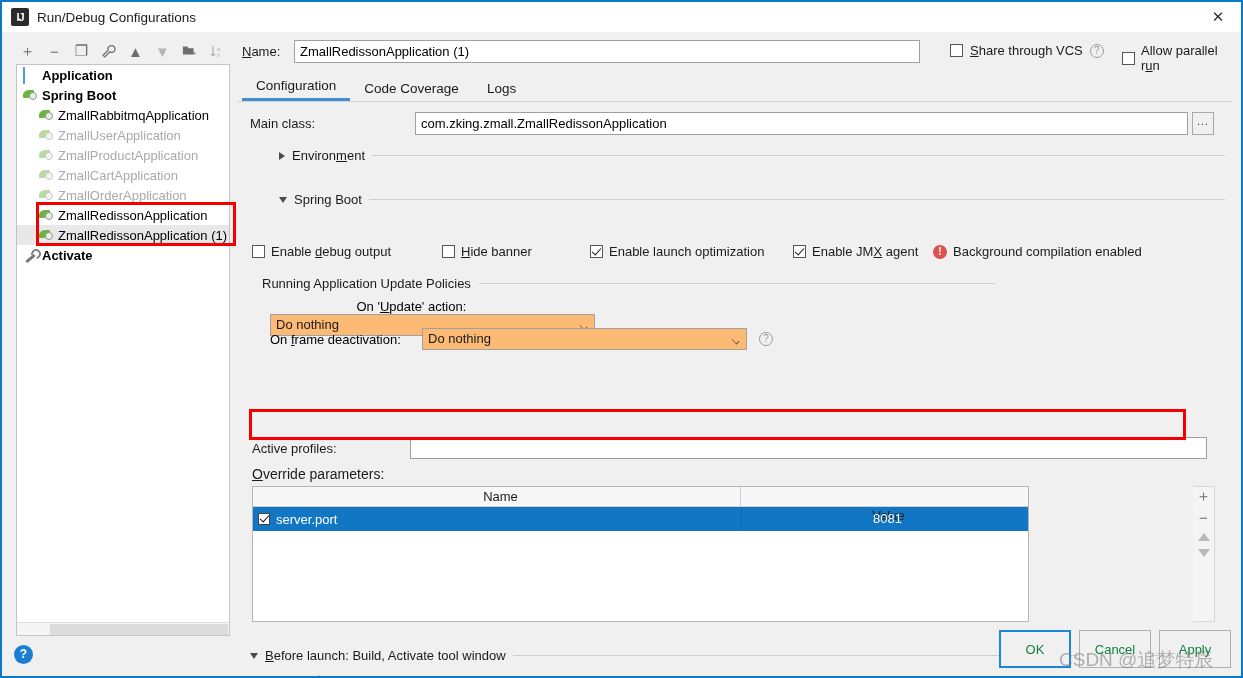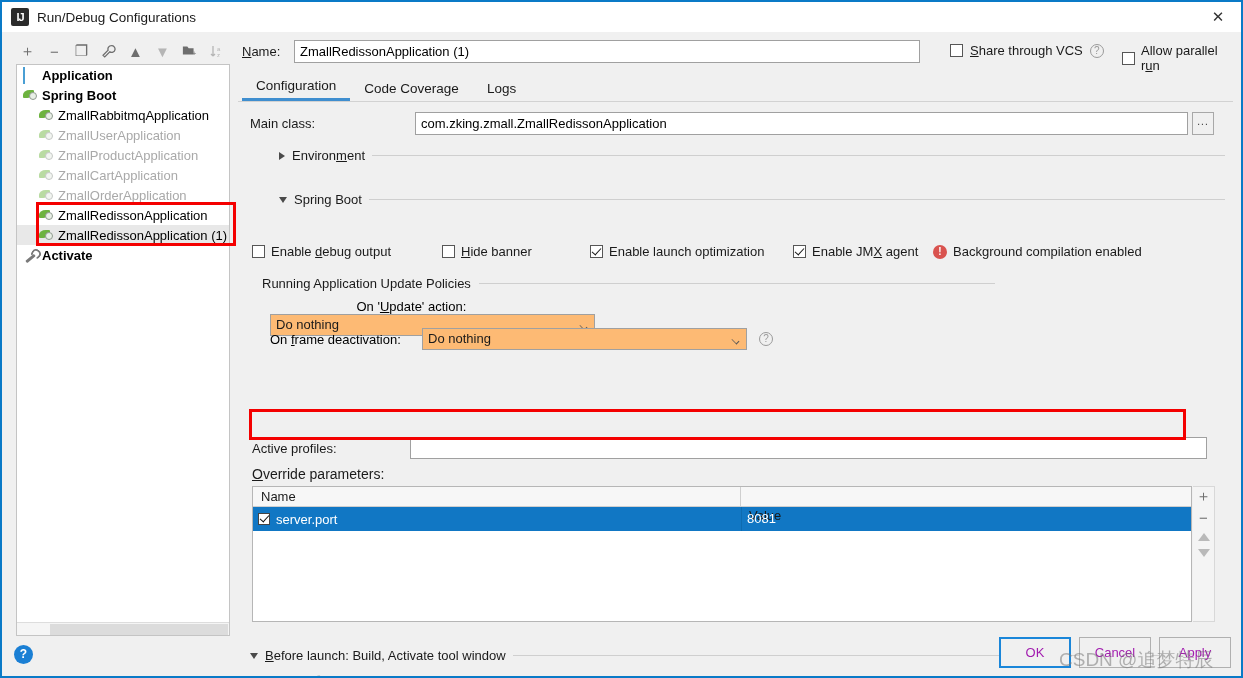--- a/index.html
+++ b/index.html
@@ -187,22 +187,22 @@
   }
 
   #profiles-row { position: absolute; left: 10px; top: 335px; display: flex; align-items: center; }
   #profiles-label { width: 158px; font-size: 13px; }
   #profiles-input { width: 797px; height: 22px; border: 1px solid #a0a0a0; background: #fff; }
 
   #override-label { position: absolute; left: 10px; top: 364px; font-size: 14px; }
 
   
   #table-wrap {
-    position: absolute; left: 10px; top: 384px; width: 940px; height: 136px;
-    border: 1px solid #b6b6b6; background: #fff; overflow: hidden;
+    position: absolute; left: 10px; top: 384px; width: 777px; height: 136px;
+    border: 1px solid #b6b6b6; background: #fff; overflow: hidden; text-align: center;
   }
   #thead { display: flex; height: 20px; background: #f7f7f7; border-bottom: 1px solid #cfcfcf; }
   .th { font-size: 13px; color: #1a1a1a; padding-left: 8px; line-height: 19px; }
   .th.name { width: 488px; border-right: 1px solid #cfcfcf; }
   .th.value { flex: 1; margin-top: 19px; }
   .trow { display: flex; height: 24px; align-items: center; }
   .trow.sel { background: #1177c4; color: #fff; }
   .cell-name { width: 488px; display: flex; align-items: center; gap: 6px; padding-left: 5px; font-size: 13px; }
   .cell-value { flex: 1; font-size: 13px; padding-left: 5px; border-left: 1px solid #0d6bb0; height: 100%; line-height: 24px; }
   .cb-white { width: 12px; height: 12px; background: #fff; border: 1px solid #444; position: relative; flex: 0 0 12px; }
@@ -227,21 +227,21 @@
   .bl-btn.dim { color: #c0c0c0; }
 
   
   #help-icon {
     position: absolute; left: 12px; bottom: 12px; width: 19px; height: 19px;
     border-radius: 50%; background: #1a7fd4; color: #fff;
     font-size: 12px; font-weight: bold; line-height: 19px; text-align: center;
   }
   #btn-row { position: absolute; right: 10px; bottom: 8px; display: flex; gap: 8px; }
   .dlg-btn {
-    width: 72px; height: 31px; font-size: 13px; color: #a21caf;
+    width: 72px; height: 38px; font-size: 13px; color: #15803d;
     border: 1px solid #b0b0b0; background: #f0f0f0;
     display: flex; align-items: center; justify-content: center;
   }
   .dlg-btn.primary { border: 2px solid #1a86d9; background: #f0f0f0; }
 
   
   .annot { position: absolute; border: 3px solid #f40000; pointer-events: none; }
   #annot-tree { left: 34px; top: 200px; width: 200px; height: 44px; }
   #annot-row { left: 247px; top: 407px; width: 937px; height: 31px; }
 

